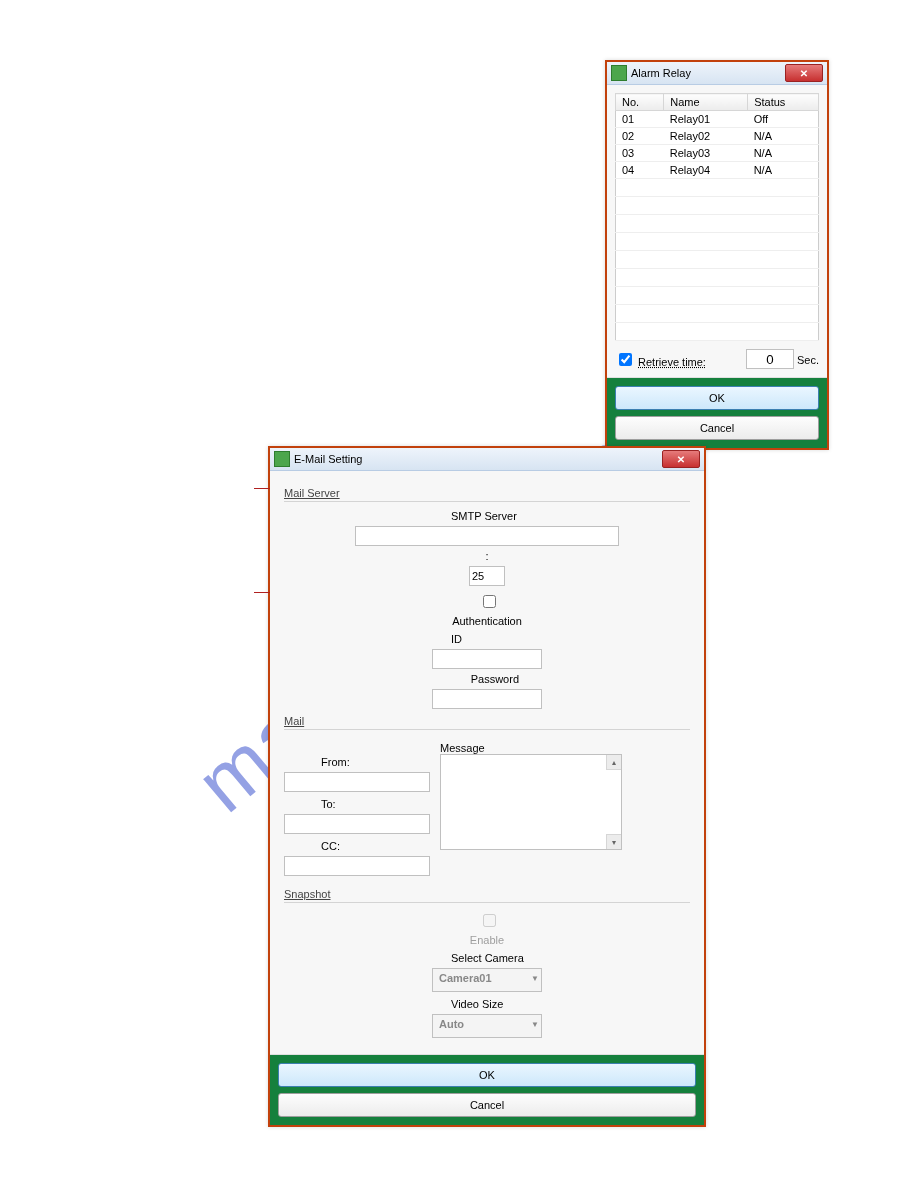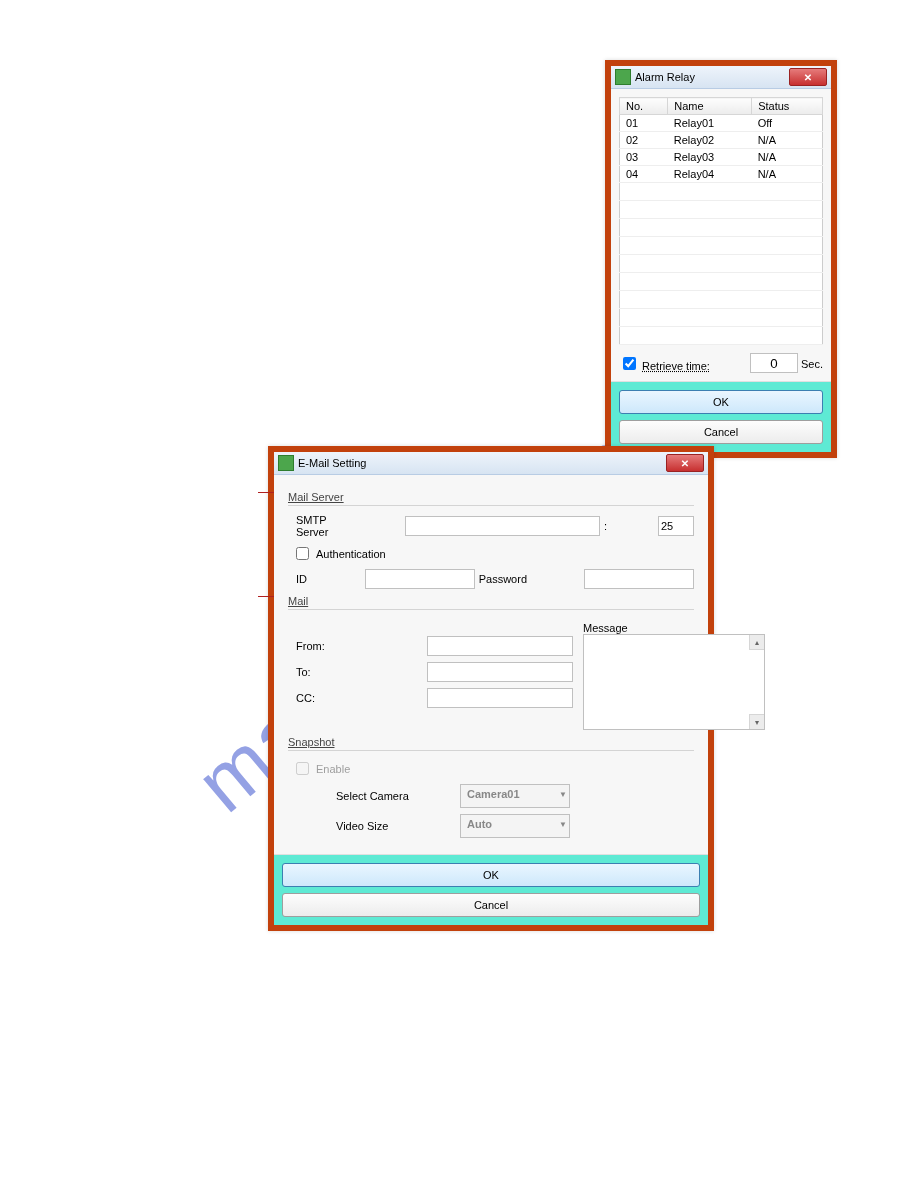--- a/index.html
+++ b/index.html
@@ -22,22 +22,22 @@
     font-weight: 400;
     color: #5b6fd6;
     opacity: 0.65;
     pointer-events: none;
     z-index: 0;
     font-family: Arial, sans-serif;
     letter-spacing: 1px;
   }
   .dialog {
     position: absolute;
-    border: 6px solid #c2410c;
-    background: #5eead4;
+    border: 2px solid #c2410c;
+    background: #15803d;
     box-shadow: 0 0 4px rgba(0,0,0,0.15);
     z-index: 1;
   }
   .titlebar {
     background: linear-gradient(#eef4fb, #d7e4f2);
     border-bottom: 1px solid #b8cce4;
     height: 22px;
     display: flex;
     align-items: center;
     padding: 0 4px;
@@ -139,29 +139,28 @@
   }
   
   .email-dialog { top: 446px; left: 268px; width: 434px; }
   .fieldset-label {
     font-size: 11px;
     color: #444;
     margin: 6px 0 2px 0;
     text-decoration: underline;
   }
   .hr-sep { border: none; border-top: 1px solid #d4d4d4; margin: 2px 0 8px 0; }
-  .form-row { display:flex; align-items:center; margin-bottom:6px; gap:4px; }
+  .form-row { display:flex; align-items:center; margin-bottom:6px; gap:4px;flex-direction:column; }
   .form-row .lbl { width: 80px; padding-left: 8px; font-size:11px; }
   .inp {
     border: 1px solid #c0c0c0;
     background: #fff;
     height: 18px;
     font-size: 11px;
     padding: 0 2px;
-    margin-left: 47px;
   }
   .inp-wide { width: 258px; }
   .inp-port { width: 30px; }
   .inp-med { width: 104px; }
   .inp-mail { width: 140px; }
   .chk { margin-left: 8px; }
   .mail-grid { display:flex; gap: 10px; }
   .mail-left { flex: 0 0 auto; }
   .msg-box {
     border:1px solid #c0c0c0;

